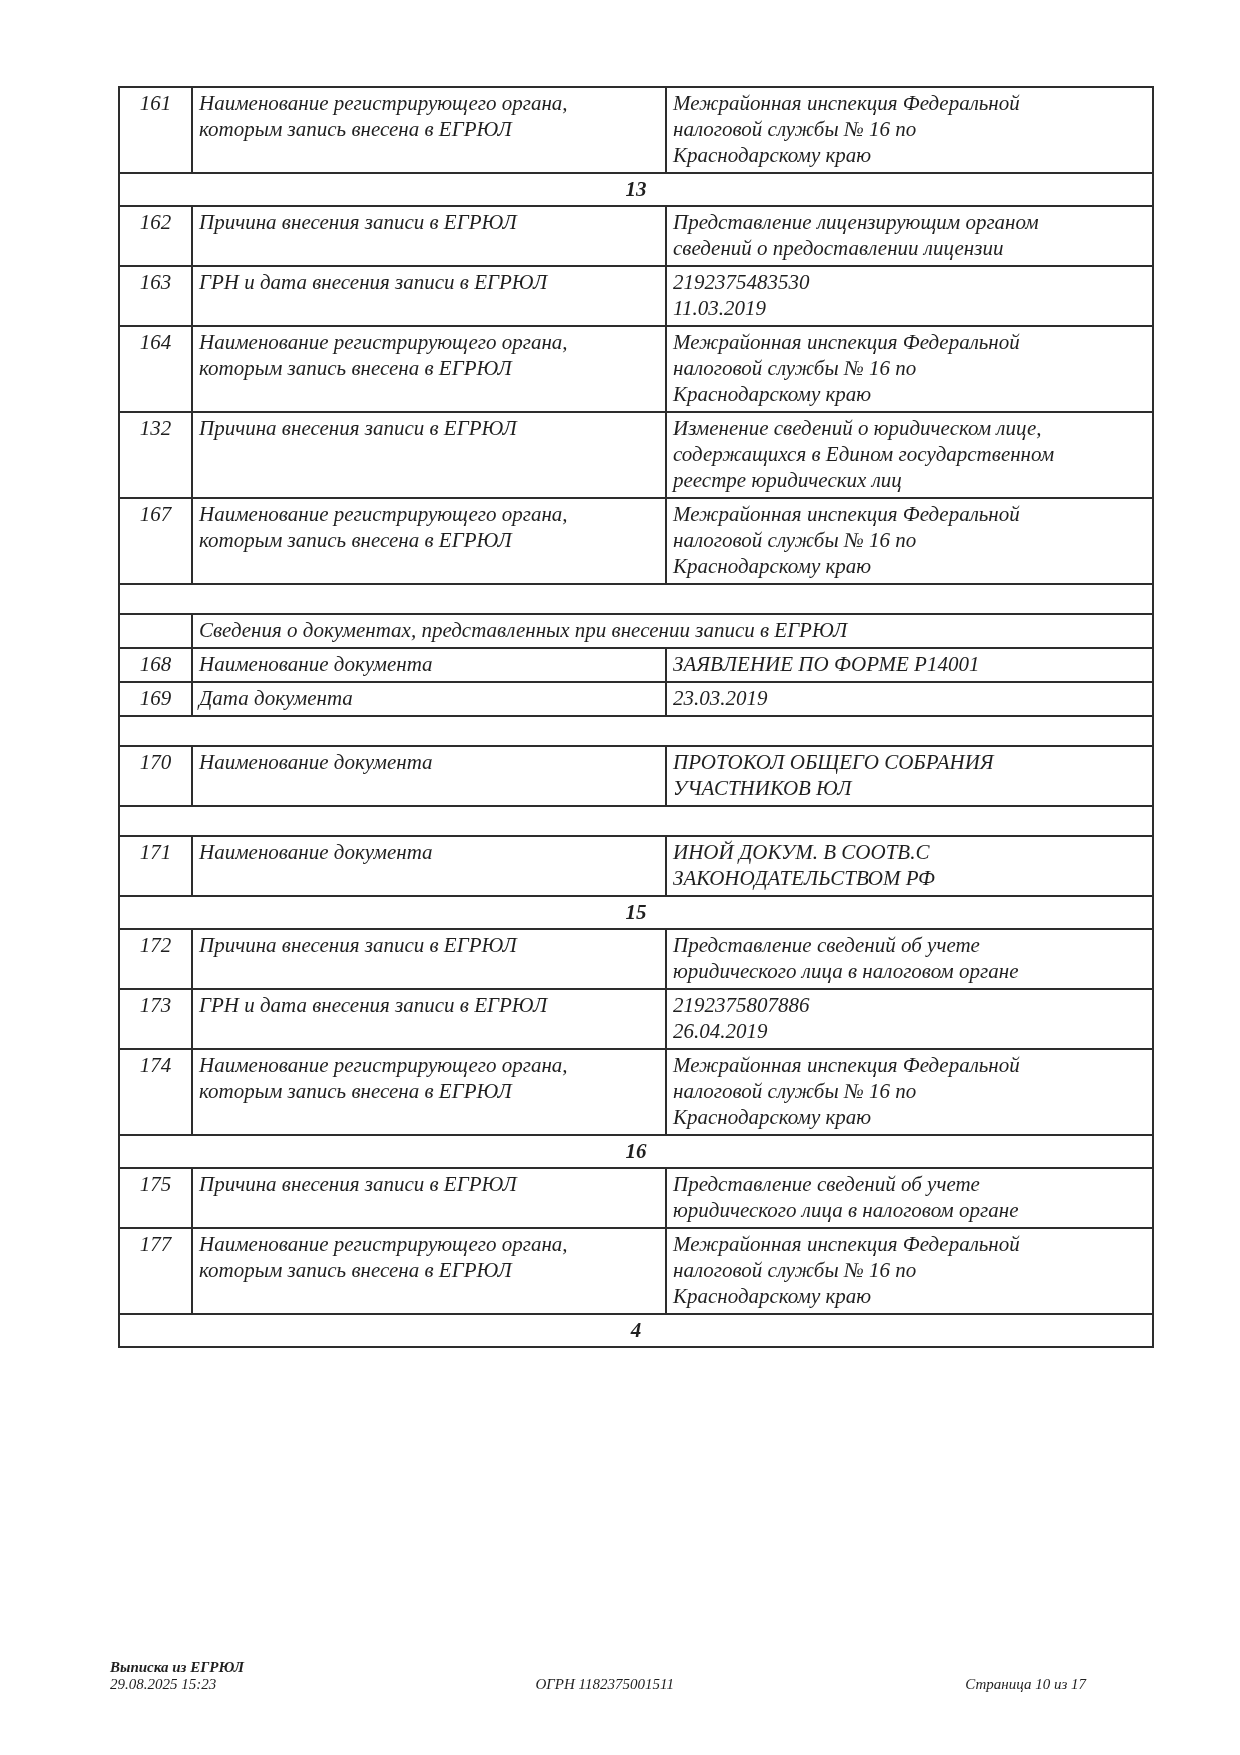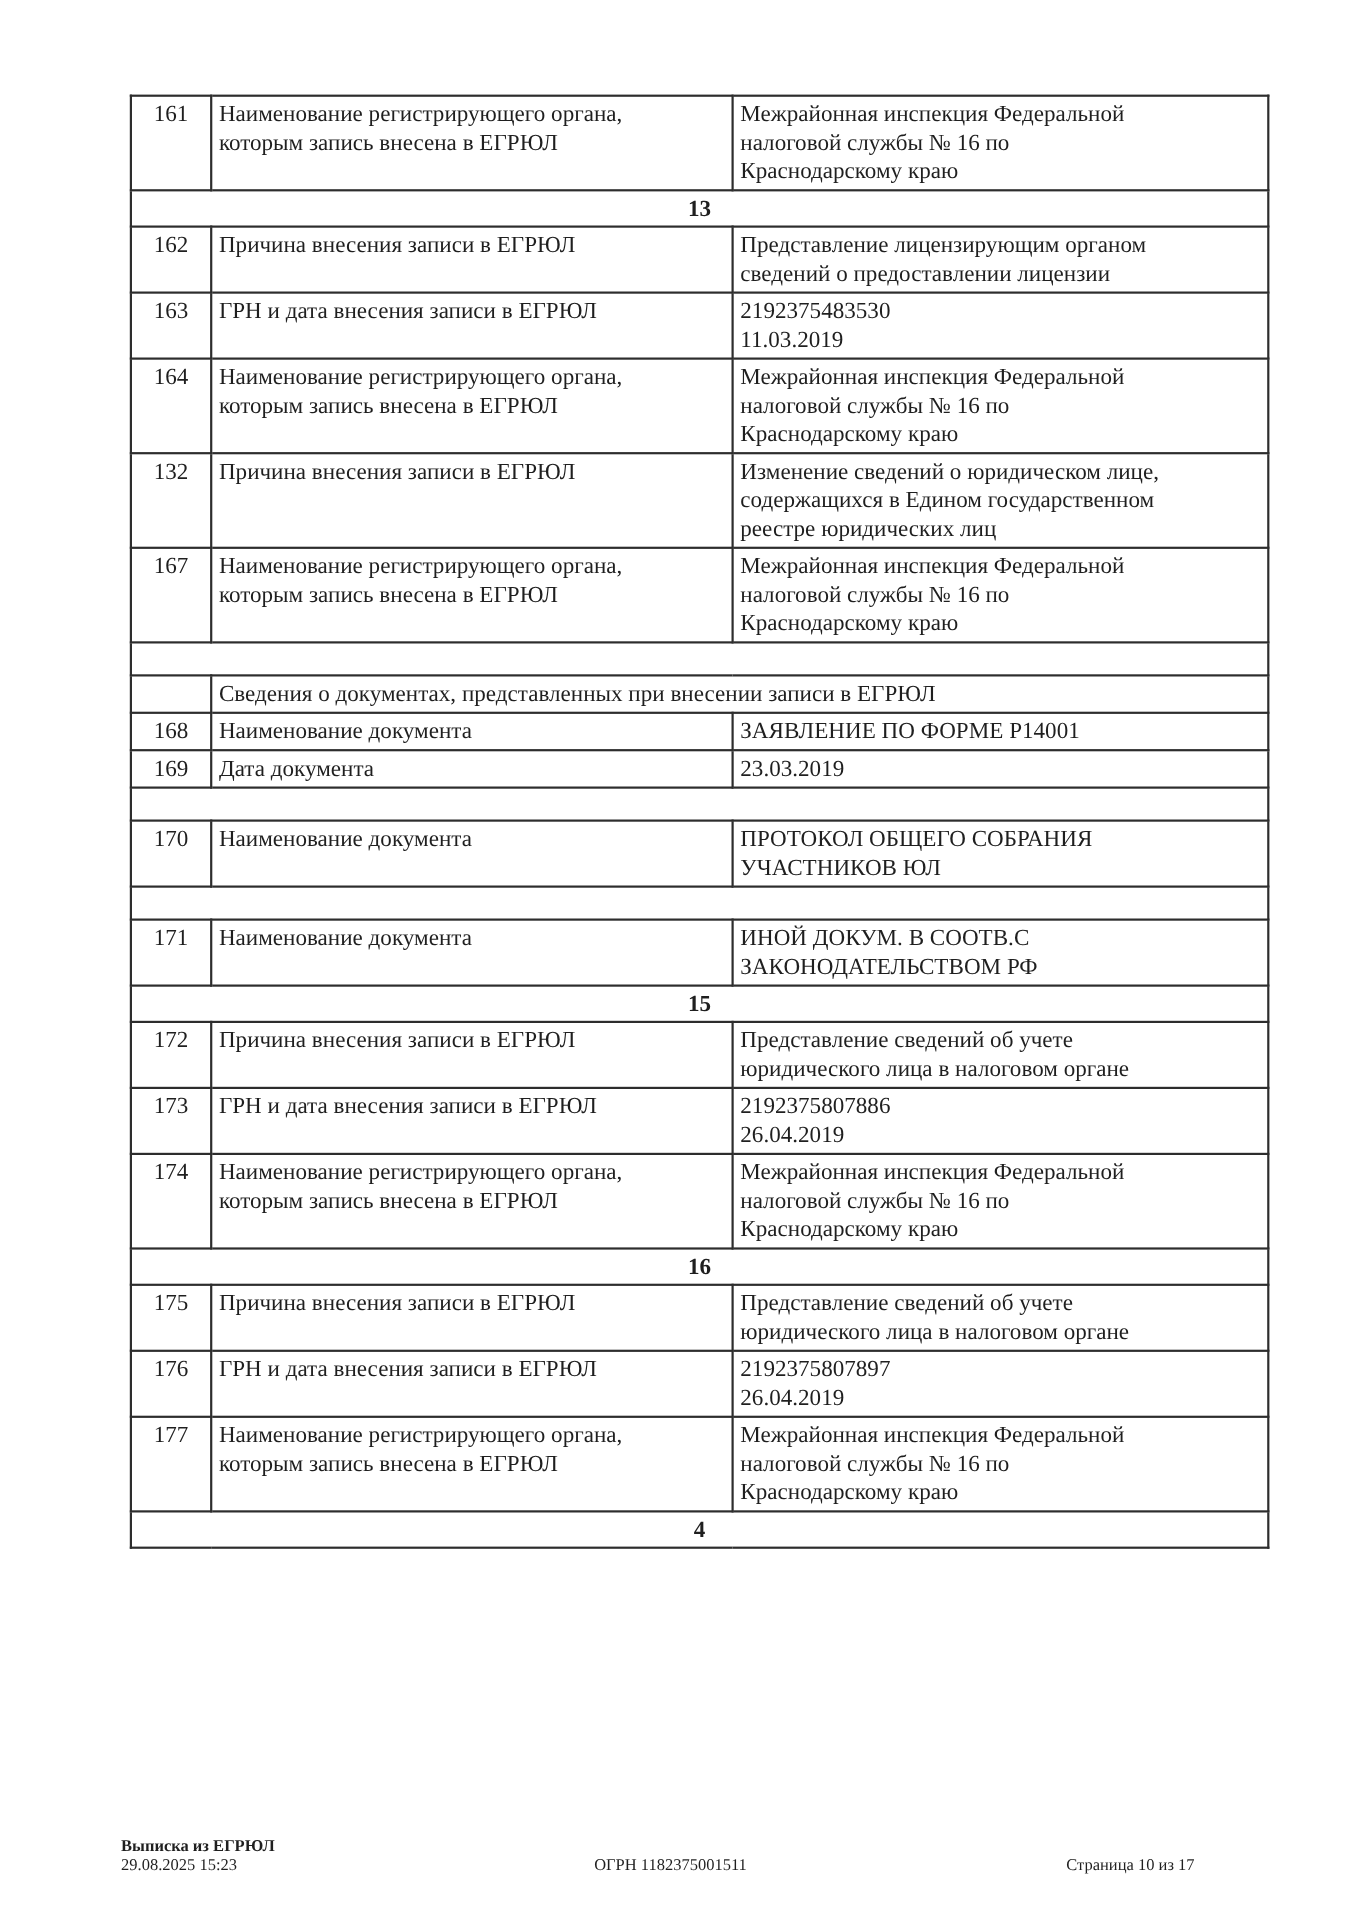--- a/index.html
+++ b/index.html
@@ -5,20 +5,21 @@
   * { margin: 0; padding: 0; box-sizing: border-box; }
   html, body { background: #ffffff; }
   .page {
     position: relative;
     width: 1240px;
     height: 1755px;
     background: #ffffff;
     font-family: "Liberation Serif", "DejaVu Serif", serif;
     color: #1f1f1f;
     overflow: hidden;
+    font-style: italic;
   }
   table.records {
     position: absolute;
     left: 118px;
     top: 86px;
     width: 1034px;
     border-collapse: collapse;
     table-layout: fixed;
   }
   .c-num   { width: 73px; }
@@ -52,21 +53,20 @@
   .footer {
     position: absolute;
     left: 110px;
     top: 1659px;
     width: 976px;
     display: flex;
     justify-content: space-between;
     align-items: flex-end;
     font-size: 15px;
     line-height: 17px;
-    margin-top: 12px;
   }
   .f-title { font-weight: bold; }
 </style>
 </head>
 <body>
 
 <div class="page">
 
   <table class="records">
     <colgroup>
@@ -180,26 +180,20 @@
 Краснодарскому краю</td>
         </tr>
         <tr class="section-row">
           <td colspan="3">16</td>
         </tr>
         <tr class="entry-row">
           <td class="num">175</td>
           <td class="label">Причина внесения записи в ЕГРЮЛ</td>
           <td class="value">Представление сведений об учете
 юридического лица в налоговом органе</td>
-        </tr>
-        <tr class="entry-row">
-          <td class="num">176</td>
-          <td class="label">ГРН и дата внесения записи в ЕГРЮЛ</td>
-          <td class="value">2192375807897
-26.04.2019</td>
         </tr>
         <tr class="entry-row">
           <td class="num">177</td>
           <td class="label">Наименование регистрирующего органа,
 которым запись внесена в ЕГРЮЛ</td>
           <td class="value">Межрайонная инспекция Федеральной
 налоговой службы № 16 по
 Краснодарскому краю</td>
         </tr>
         <tr class="section-row">

